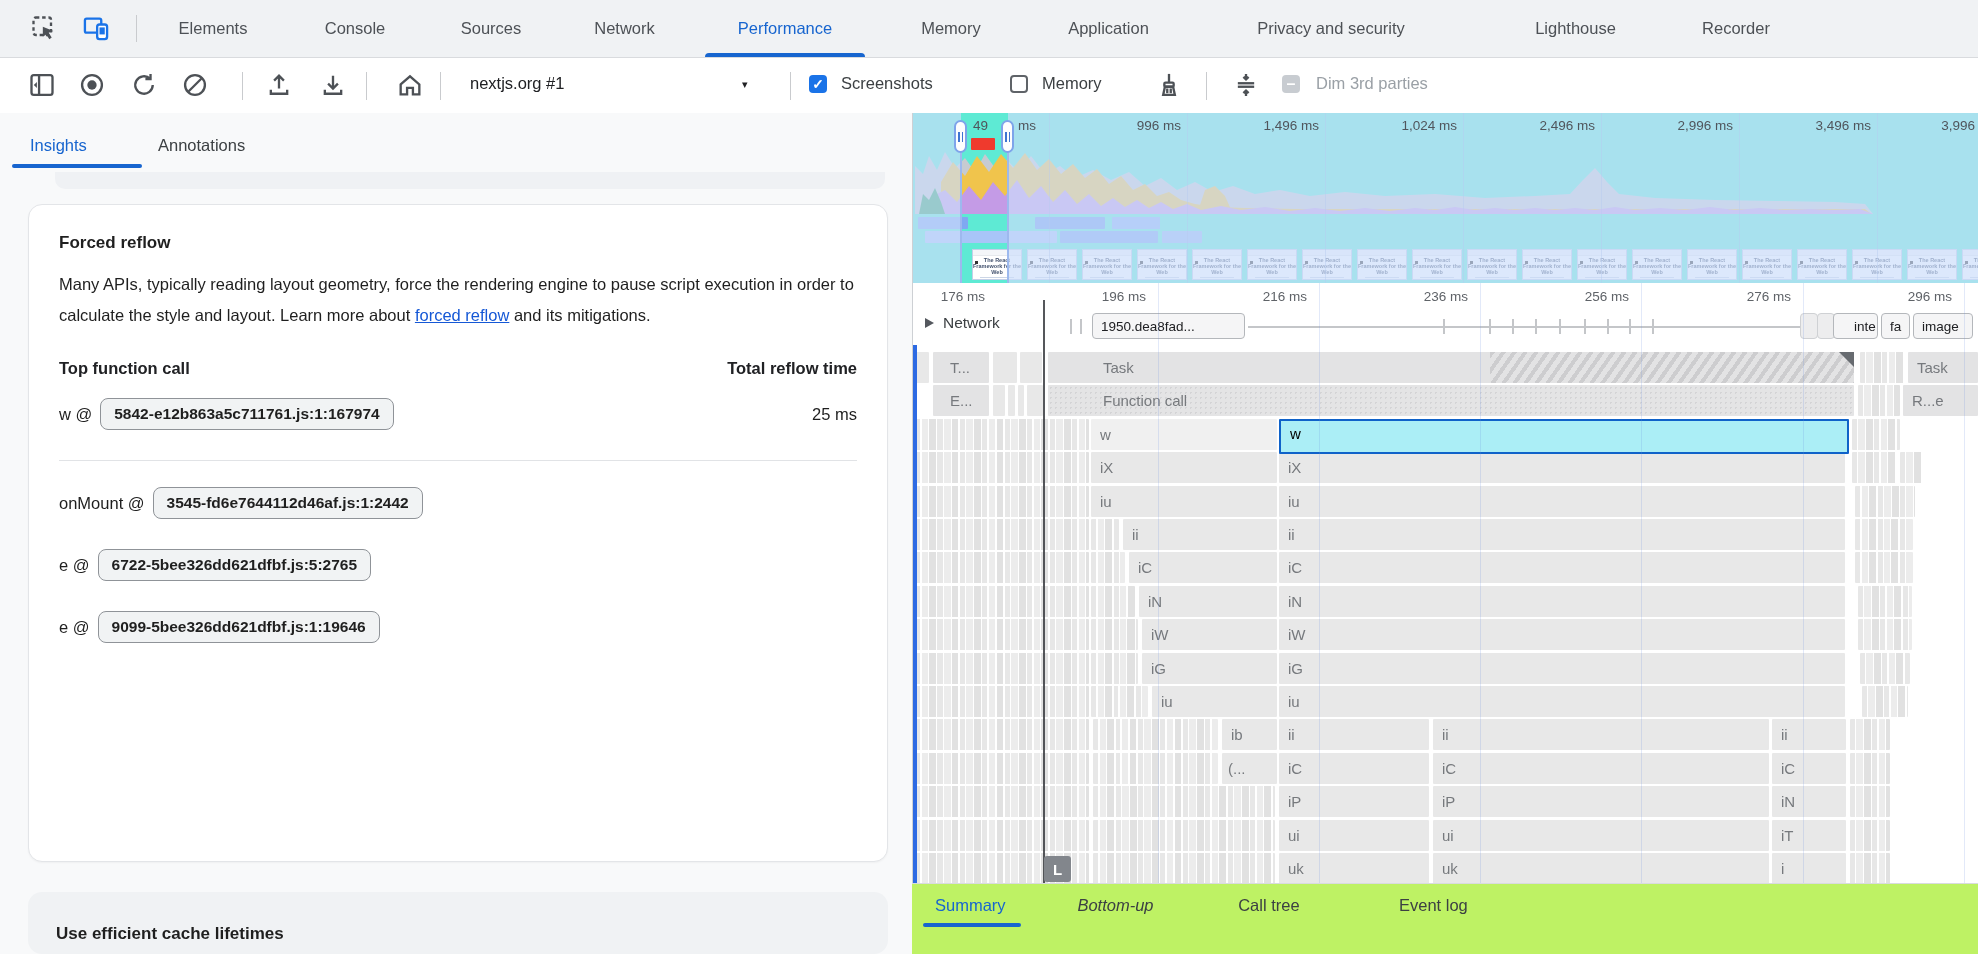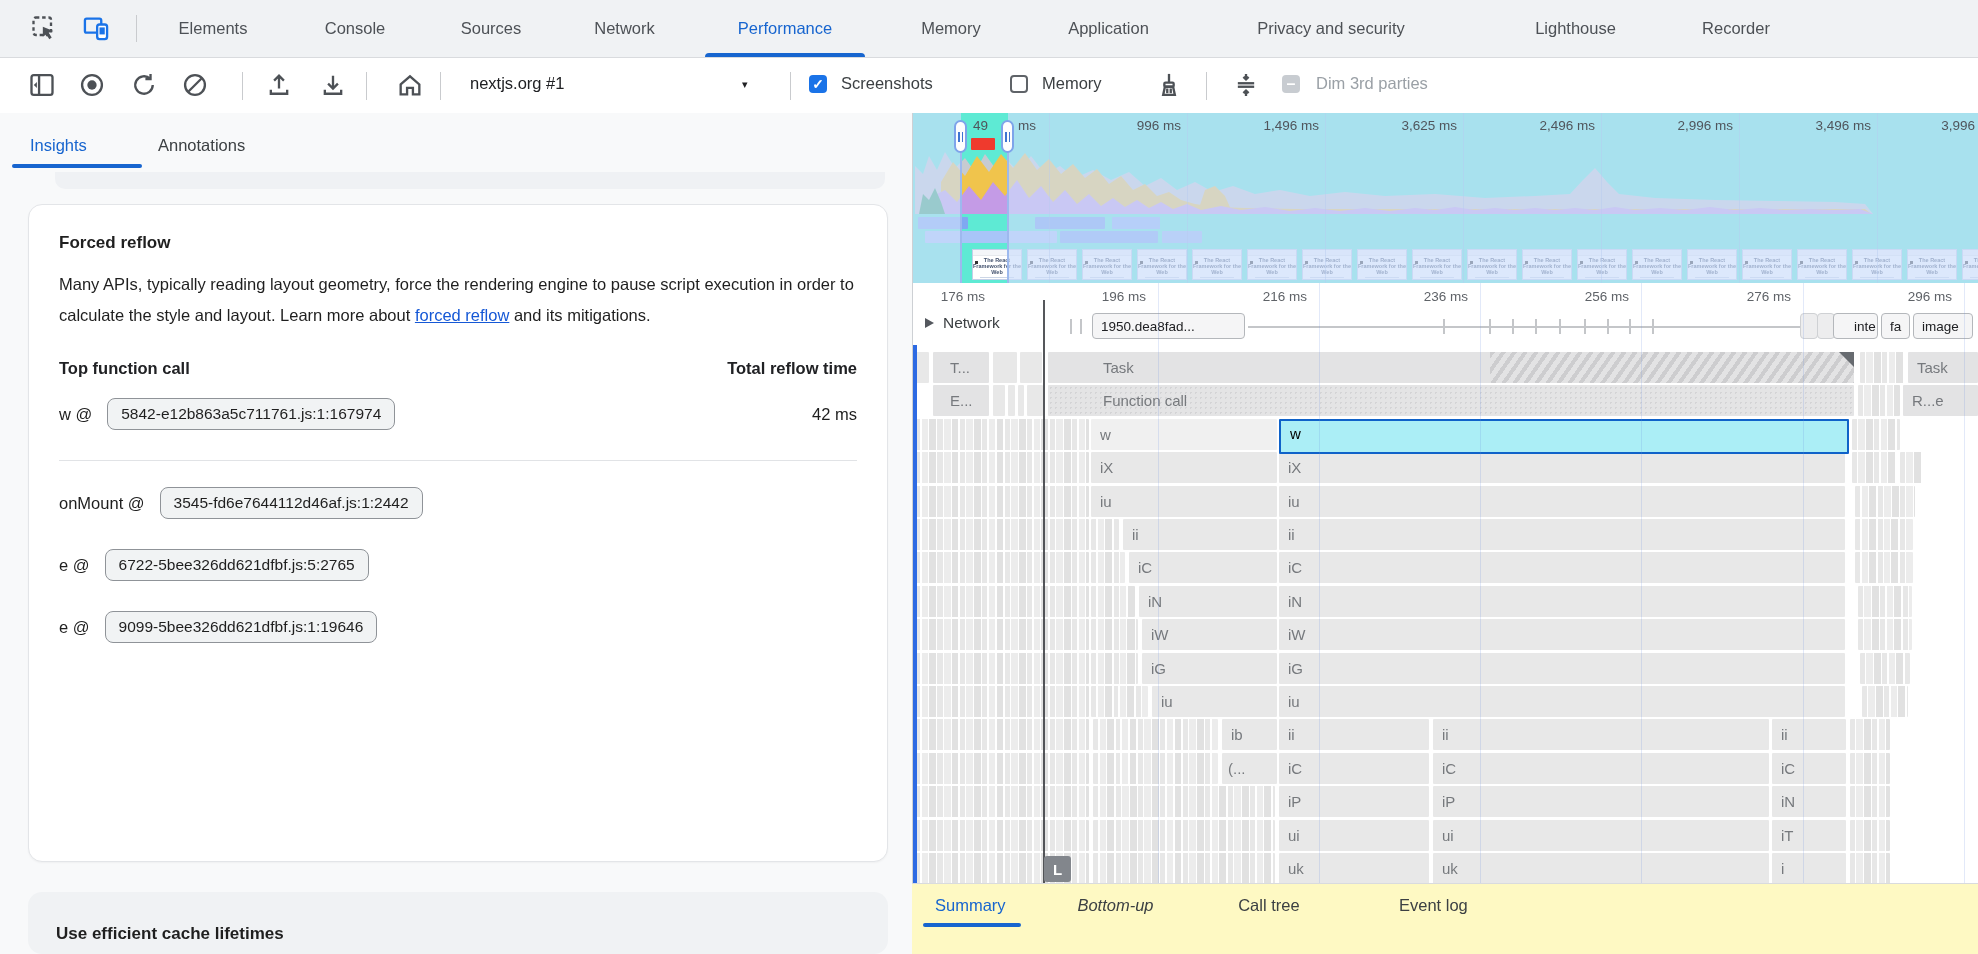--- a/index.html
+++ b/index.html
@@ -30,21 +30,21 @@
   .lp-tab.active{color:#1765cf;}
   #lp-underline{position:absolute;left:12px;top:164px;width:130px;height:3.5px;border-radius:3px;background:#1765cf;}
   #lp-strip{position:absolute;left:55px;top:172px;width:830px;height:17px;background:#eff1f4;border-radius:0 0 10px 10px;}
   #card{position:absolute;left:28px;top:204px;width:860px;height:658px;box-sizing:border-box;background:#fff;
         border:1px solid #e3e5e8;border-radius:14px;padding:28px 30px 0 30px;box-shadow:0 1px 2px rgba(0,0,0,.04);}
   #card h2{font-size:17px;margin:0 0 16px 0;color:#1f1f1f;}
   #card p{font-size:16.5px;line-height:31px;margin:0 0 28px 0;color:#1f1f1f;max-width:800px;}
   #card a{color:#1558d6;}
   .cols{display:flex;justify-content:space-between;font-weight:bold;font-size:16.5px;margin-bottom:20px;}
   .fn-row{display:flex;align-items:center;margin-bottom:30px;font-size:16.5px;color:#1f1f1f;}
-  .fn-row .pill{margin-left:15px;}
+  .fn-row .pill{margin-left:8px;font-weight:bold;}
   .pill{display:inline-block;background:#f1f3f4;border:1.5px solid #8f9398;border-radius:8px;
         padding:6px 13px;font-size:15.5px;color:#1f1f1f;white-space:nowrap;}
   .reflow-value{margin-left:auto;font-size:16.5px;}
   .card-div{border-top:1px solid #e1e3e6;margin:4px 0 26px 0;}
   #gray-card{position:absolute;left:28px;top:892px;width:860px;height:62px;background:#f0f2f4;border-radius:14px;}
   #gray-card .t{position:absolute;left:28px;top:32px;font-size:17px;font-weight:bold;color:#1f1f1f;}
   
   #rp-divider{position:absolute;left:912px;top:113px;width:1px;height:841px;background:#cdd0d4;}
   #minimap{position:absolute;left:913px;top:113px;width:1065px;height:170px;background:#5eead4;overflow:hidden;}
   .mm-tick{position:absolute;top:0;width:1px;height:170px;background:rgba(140,165,215,.45);z-index:2;}
@@ -83,21 +83,21 @@
   .seg.lt{background:#f0f0f0;}
   .seg.dots{background-color:#e4e4e5;background-image:radial-gradient(#d4d4d6 1px,transparent 1px);background-size:5px 5px;}
   .seg.tex{background:repeating-linear-gradient(90deg,#e7e7e7 0 5px,#fff 5px 6.5px,#ececec 6.5px 13px,#fff 13px 14px,#e1e1e1 14px 21px,#fff 21px 22.5px);}
   .seg.sel{background:#abeef6;border:2.5px solid #0f62c9;z-index:3;}
   .seg.sel span{color:#000;line-height:26px;}
   .hatch{position:absolute;height:31px;background:repeating-linear-gradient(125deg,#cdcdcf 0 4px,#e3e3e4 4px 9px);z-index:2;}
   .hatch .tri{position:absolute;right:0;top:0;width:0;height:0;border-top:15px solid #676b70;border-left:15px solid transparent;}
   #lbadge{position:absolute;background:#82868c;color:#fff;font-weight:bold;font-size:15px;display:flex;
           align-items:center;justify-content:center;border-radius:3px;z-index:8;}
   
-  #btabs{position:absolute;left:912px;top:883px;width:1066px;height:71px;background:#fef9c3;border-top:1px solid #d9dbde;z-index:9;}
+  #btabs{position:absolute;left:912px;top:883px;width:1066px;height:71px;background:#bef264;border-top:1px solid #d9dbde;z-index:9;}
   .b-tab{position:absolute;top:0;height:42px;display:flex;align-items:center;font-size:16.5px;color:#3c4043;}
   .b-tab.active{color:#1765cf;}
   .b-underline{position:absolute;top:39px;height:3.5px;background:#1765cf;border-radius:3px;}
 </style>
 </head>
 <body>
 
 <div id="root">
 
   <div id="row1">
@@ -214,21 +214,21 @@
   <div id="card">
     <h2>Forced reflow</h2>
     <p><span>Many APIs, typically reading layout geometry, force the rendering engine to pause script execution in order to calculate the style and layout. Learn more about </span><a href="#">forced reflow</a><span> and its mitigations.</span></p>
     <div class="cols">
       <span>Top function call</span>
       <span>Total reflow time</span>
     </div>
     <div class="fn-row">
       <span>w @</span>
       <span class="pill">5842-e12b863a5c711761.js:1:167974</span>
-      <span class="reflow-value">42 ms</span>
+      <span class="reflow-value">25 ms</span>
     </div>
     <div class="card-div"></div>
     <div id="stack-rows">
         <div class="fn-row">
           <span>onMount @</span>
           <span class="pill">3545-fd6e7644112d46af.js:1:2442</span>
         </div>
         <div class="fn-row">
           <span>e @</span>
           <span class="pill">6722-5bee326dd621dfbf.js:5:2765</span>
@@ -374,21 +374,21 @@
         <i></i>
       </div>
     <div class="handle" style="left:88px;top:7px">
         <i></i>
         <i></i>
       </div>
     <div class="mm-label" style="left:60px">49</div>
     <div class="mm-label" style="left:105px">ms</div>
   <div class="mm-label" style="right: 797px;">996 ms</div>
       <div class="mm-label" style="right: 659px;">1,496 ms</div>
-      <div class="mm-label" style="right: 521px;">3,625 ms</div>
+      <div class="mm-label" style="right: 521px;">1,024 ms</div>
       <div class="mm-label" style="right: 383px;">2,496 ms</div>
       <div class="mm-label" style="right: 245px;">2,996 ms</div>
       <div class="mm-label" style="right: 107px;">3,496 ms</div>
       <div class="mm-label" style="right: 3px;">3,996</div>
     </div>
 
   <div id="detail-dynamic">
       <div class="dr-label" style="right: 993px;">176 ms</div>
       <div class="dr-label" style="right: 832px;">196 ms</div>
       <div class="dr-label" style="right: 671px;">216 ms</div>

